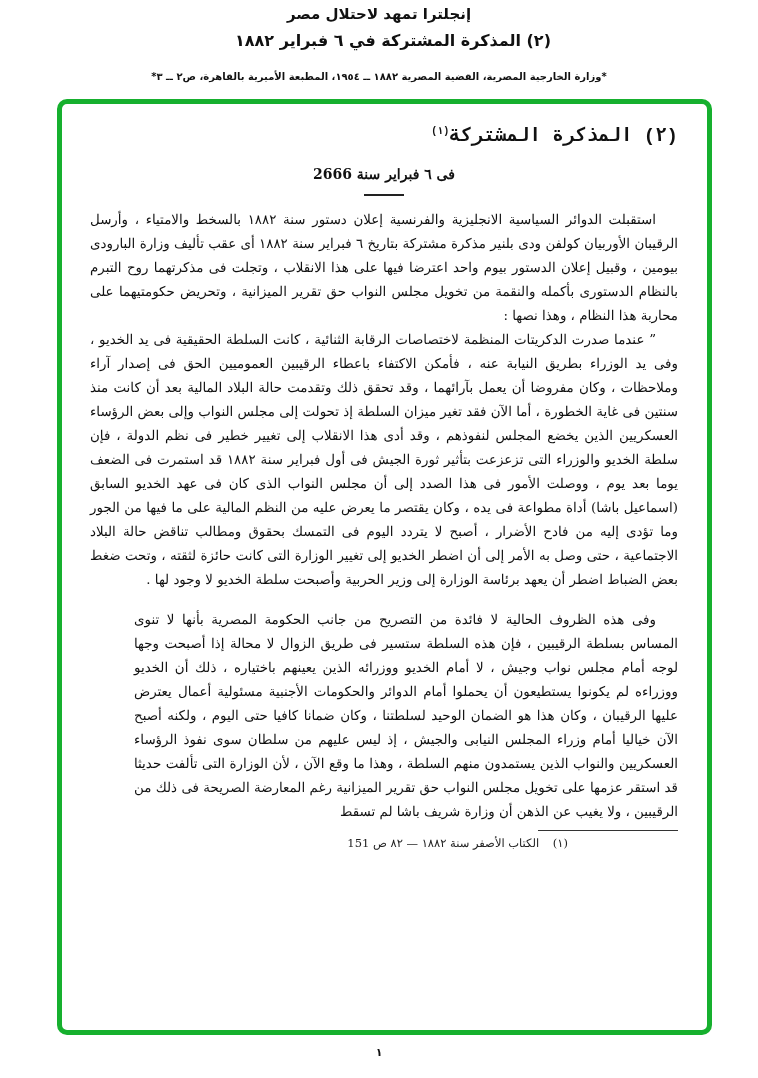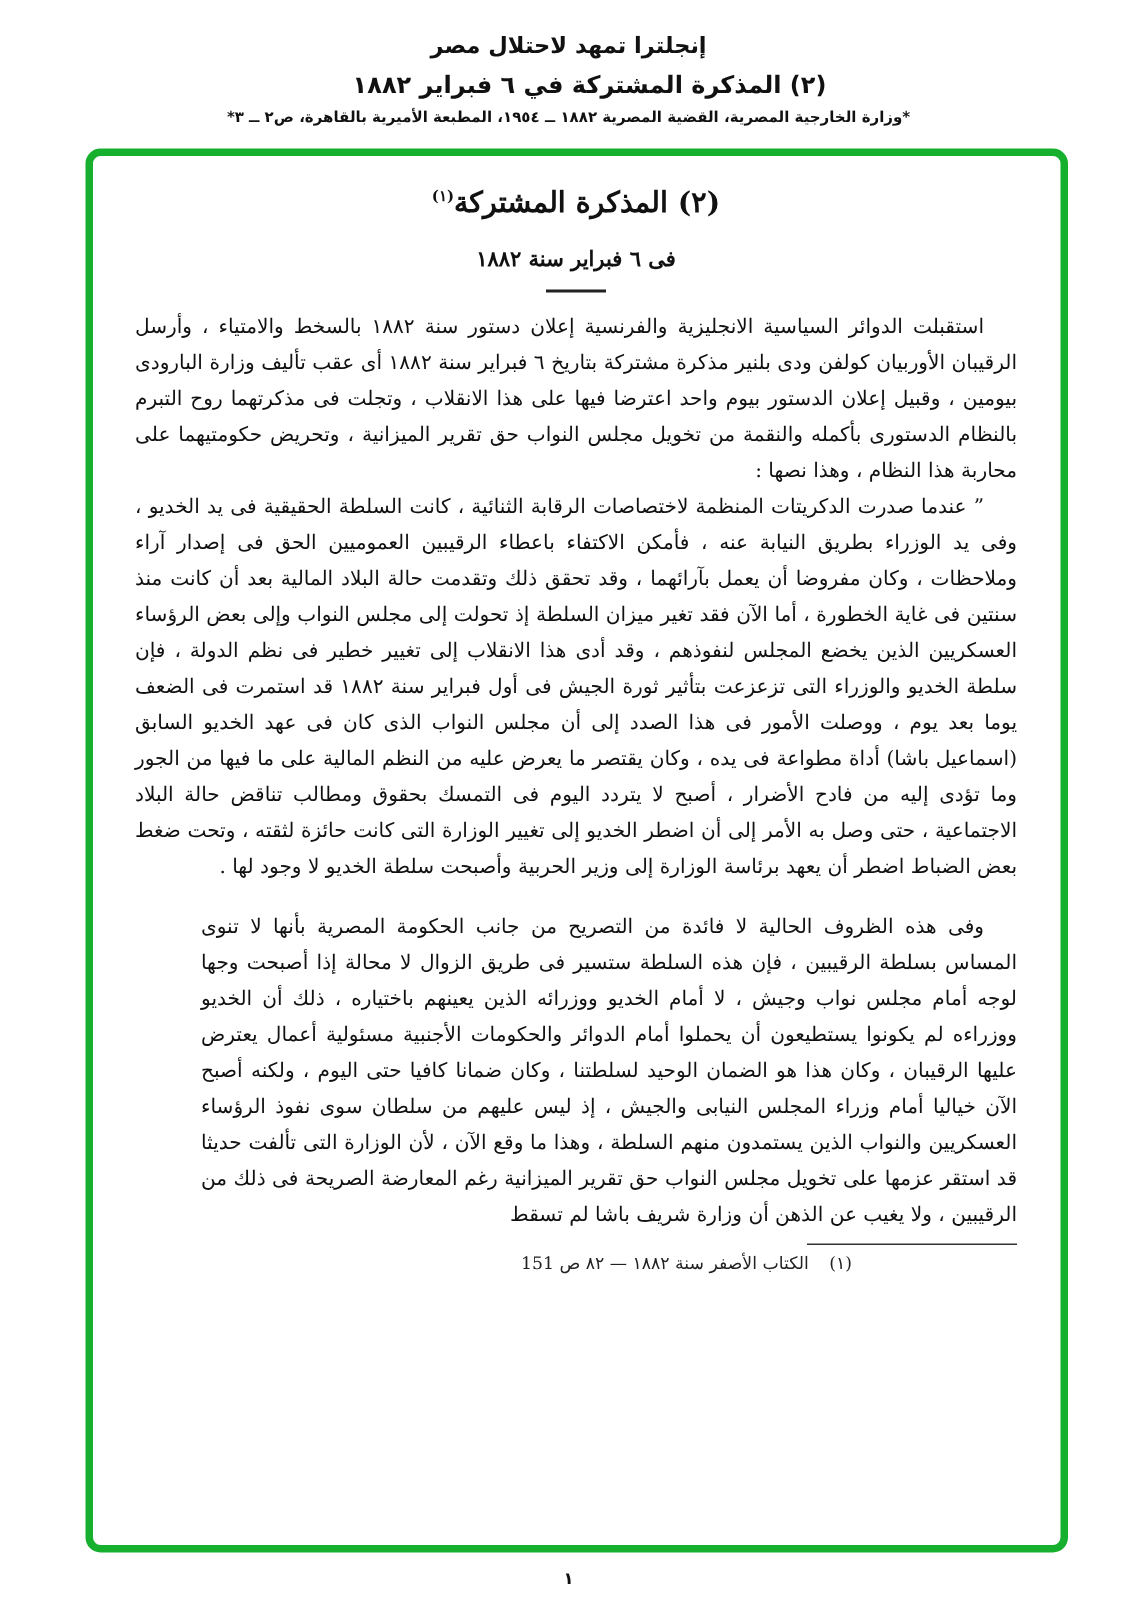--- a/index.html
+++ b/index.html
@@ -11,21 +11,21 @@
       width: 758px;
       height: 1078px;
       position: relative;
       overflow: hidden;
       font-family: "DejaVu Sans", sans-serif;
       color: #111111;
     }
     .header {
       position: absolute;
       left: 0;
-      top: 16px;
+      top: 0;
       width: 758px;
       text-align: center;
       direction: rtl;
     }
     .header-title {
       font-family: "DejaVu Sans", sans-serif;
       font-weight: bold;
       font-size: 15px;
       margin-top: 4px;
       line-height: 20px;
@@ -35,21 +35,21 @@
       font-weight: bold;
       font-size: 16px;
       margin-top: 7px;
       line-height: 20px;
       padding-left: 28px;
     }
     .header-source {
       font-family: "DejaVu Sans", sans-serif;
       font-weight: bold;
       font-size: 10px;
-      margin-top: 5px;
+      margin-top: 19px;
       line-height: 14px;
     }
     .frame {
       position: absolute;
       left: 57px;
       top: 99px;
       width: 645px;
       height: 926px;
       border: 5px solid #16b02e;
       border-radius: 10px;
@@ -57,25 +57,26 @@
     }
     .doc {
       position: absolute;
       left: 90px;
       top: 110px;
       width: 588px;
       direction: rtl;
       font-family: "DejaVu Serif", serif;
     }
     .doc-title {
-      text-align: center;
+      text-align: right;
       font-size: 19px;
       font-weight: bold;
       line-height: 32px;
       margin-top: 6px;
+      font-family: Liberation Mono, monospace;
     }
     .doc-title sup {
       font-size: 10px;
       vertical-align: super;
     }
     .doc-date {
       text-align: center;
       font-size: 14px;
       font-weight: bold;
       line-height: 24px;
@@ -144,21 +145,21 @@
   <div class="header-subtitle">(٢) المذكرة المشتركة في ٦ فبراير ١٨٨٢</div>
   <div class="header-source">*وزارة الخارجية المصرية، القضية المصرية ١٨٨٢ ــ ١٩٥٤، المطبعة الأميرية بالقاهرة، ص٢ ــ ٣*</div>
 </div>
 
 <div class="frame"></div>
 
 <div class="doc">
   <div class="doc-title">
     <span>(٢) المذكرة المشتركة</span><sup>(١)</sup>
   </div>
-  <div class="doc-date">فى ٦ فبراير سنة ١٨٨٢</div>
+  <div class="doc-date">فى ٦ فبراير سنة 2666</div>
   <div class="doc-rule"></div>
 
   <p class="para indent p1">استقبلت الدوائر السياسية الانجليزية والفرنسية إعلان دستور سنة ١٨٨٢ بالسخط والامتياء ، وأرسل الرقيبان الأوربيان كولفن ودى بلنير مذكرة مشتركة بتاريخ ٦ فبراير سنة ١٨٨٢ أى عقب تأليف وزارة البارودى بيومين ، وقبيل إعلان الدستور بيوم واحد اعترضا فيها على هذا الانقلاب ، وتجلت فى مذكرتهما روح التبرم بالنظام الدستورى بأكمله والنقمة من تخويل مجلس النواب حق تقرير الميزانية ، وتحريض حكومتيهما على محاربة هذا النظام ، وهذا نصها :</p>
   <p class="para indent p2">” عندما صدرت الدكريتات المنظمة لاختصاصات الرقابة الثنائية ، كانت السلطة الحقيقية فى يد الخديو ، وفى يد الوزراء بطريق النيابة عنه ، فأمكن الاكتفاء باعطاء الرقيبين العموميين الحق فى إصدار آراء وملاحظات ، وكان مفروضا أن يعمل بآرائهما ، وقد تحقق ذلك وتقدمت حالة البلاد المالية بعد أن كانت منذ سنتين فى غاية الخطورة ، أما الآن فقد تغير ميزان السلطة إذ تحولت إلى مجلس النواب وإلى بعض الرؤساء العسكريين الذين يخضع المجلس لنفوذهم ، وقد أدى هذا الانقلاب إلى تغيير خطير فى نظم الدولة ، فإن سلطة الخديو والوزراء التى تزعزعت بتأثير ثورة الجيش فى أول فبراير سنة ١٨٨٢ قد استمرت فى الضعف يوما بعد يوم ، ووصلت الأمور فى هذا الصدد إلى أن مجلس النواب الذى كان فى عهد الخديو السابق (اسماعيل باشا) أداة مطواعة فى يده ، وكان يقتصر ما يعرض عليه من النظم المالية على ما فيها من الجور وما تؤدى إليه من فادح الأضرار ، أصبح لا يتردد اليوم فى التمسك بحقوق ومطالب تناقض حالة البلاد الاجتماعية ، حتى وصل به الأمر إلى أن اضطر الخديو إلى تغيير الوزارة التى كانت حائزة لثقته ، وتحت ضغط بعض الضباط اضطر أن يعهد برئاسة الوزارة إلى وزير الحربية وأصبحت سلطة الخديو لا وجود لها .</p>
   <p class="para indent p3">وفى هذه الظروف الحالية لا فائدة من التصريح من جانب الحكومة المصرية بأنها لا تنوى المساس بسلطة الرقيبين ، فإن هذه السلطة ستسير فى طريق الزوال لا محالة إذا أصبحت وجها لوجه أمام مجلس نواب وجيش ، لا أمام الخديو ووزرائه الذين يعينهم باختياره ، ذلك أن الخديو ووزراءه لم يكونوا يستطيعون أن يحملوا أمام الدوائر والحكومات الأجنبية مسئولية أعمال يعترض عليها الرقيبان ، وكان هذا هو الضمان الوحيد لسلطتنا ، وكان ضمانا كافيا حتى اليوم ، ولكنه أصبح الآن خياليا أمام وزراء المجلس النيابى والجيش ، إذ ليس عليهم من سلطان سوى نفوذ الرؤساء العسكريين والنواب الذين يستمدون منهم السلطة ، وهذا ما وقع الآن ، لأن الوزارة التى تألفت حديثا قد استقر عزمها على تخويل مجلس النواب حق تقرير الميزانية رغم المعارضة الصريحة فى ذلك من الرقيبين ، ولا يغيب عن الذهن أن وزارة شريف باشا لم تسقط</p>
 
   <div class="footnote-wrap">
     <div class="footnote-rule-box">
       <div class="footnote-rule"></div>
     </div>

